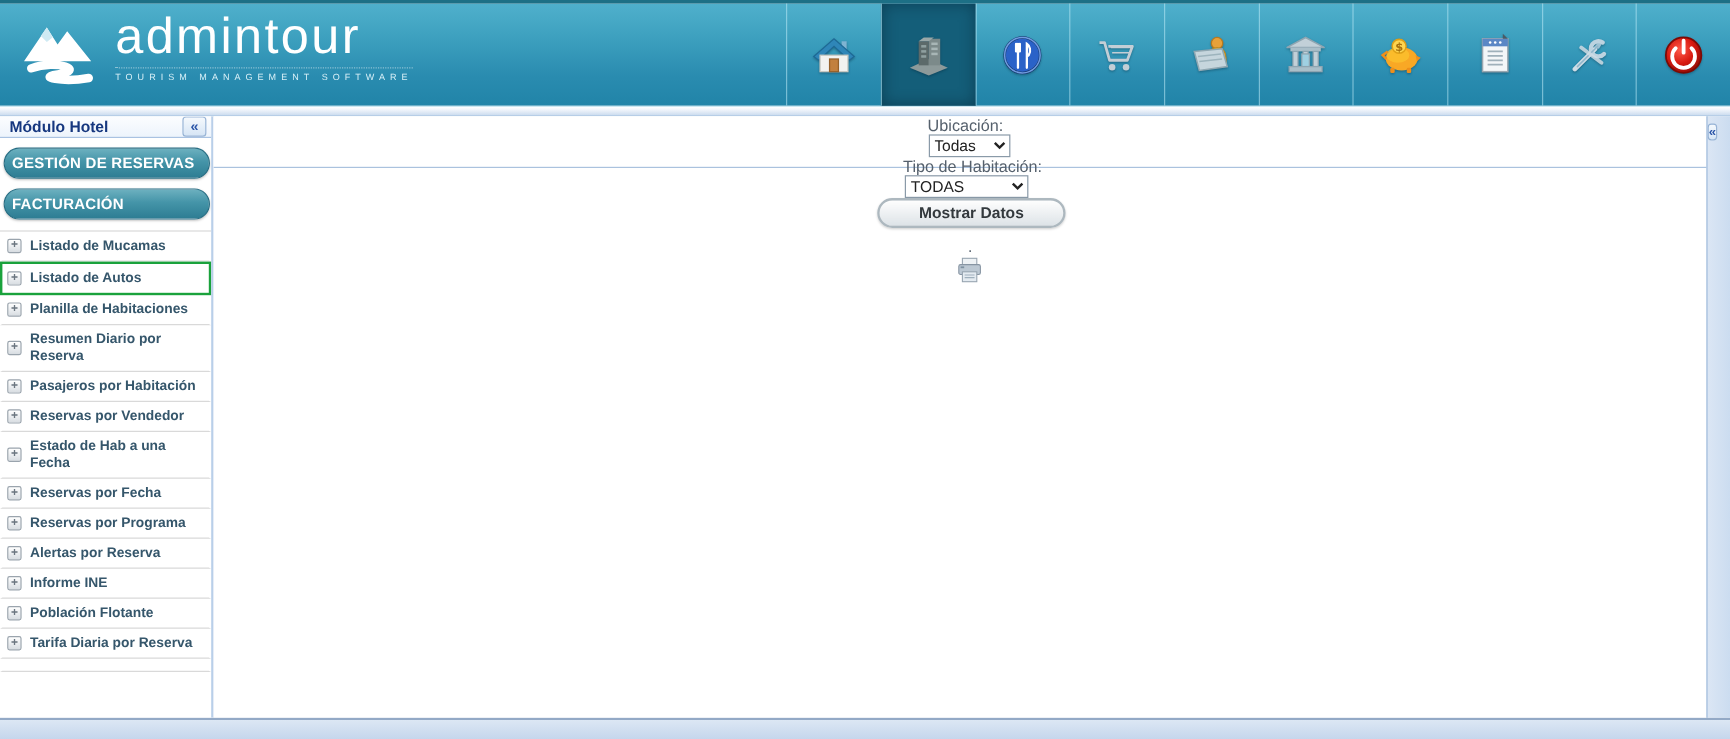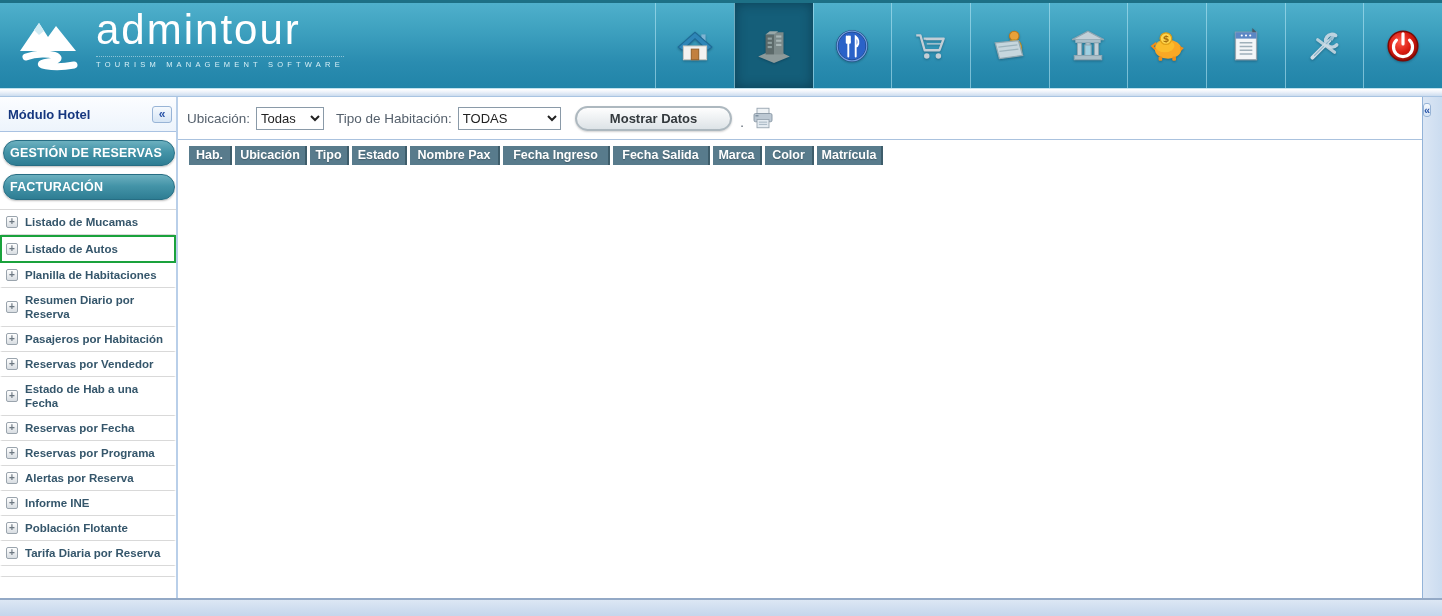--- a/index.html
+++ b/index.html
@@ -31,21 +31,21 @@
     background:linear-gradient(180deg,#ffffff 0%,#eef3fa 40%,#ccdcef 100%);
     border-top:1px solid #bfe2ee; border-bottom:1px solid #a9c4e2;
   }
 
   
   .content-row{ display:flex; height:501px; }
 
   
   .sidebar{ width:178px; background:#fff; border-right:2px solid #b9cfe9; overflow:hidden; }
   .sidebar-title-row{
-    height:35px; display:flex; align-items:center; justify-content:space-between;
+    height:18px; display:flex; align-items:center; justify-content:space-between;
     padding:0 4px 0 8px; background:linear-gradient(180deg,#fcfdff,#edf4fc);
     border-bottom:1px solid #a9c2e2;
   }
   .sidebar-title{ color:#16377f; font-weight:bold; font-size:13px; }
   .collapse-btn{
     width:20px; height:17px; text-align:center; line-height:15px;
     background:linear-gradient(180deg,#f5f9fd,#d6e5f5); border:1px solid #98b4d6;
     border-radius:3px; color:#2b55a8; font-weight:bold; font-size:12px; cursor:pointer;
   }
   .pill-btn{
@@ -65,21 +65,21 @@
     flex:0 0 12px; width:12px; height:12px; border:1px solid #9aa4ad; border-radius:2px;
     background:linear-gradient(180deg,#ffffff,#d8dde2); color:#6b7680;
     font-size:10px; line-height:10px; text-align:center; font-weight:bold;
   }
   .menu-label{ color:#35566b; font-weight:bold; font-size:11.5px; line-height:14px; }
 
   
   .main{ flex:1; background:#fff; display:flex; flex-direction:column; }
   .filter-bar{
     height:43px; display:flex; align-items:center; padding-left:9px;
-    border-bottom:1px solid #aac2de; background:#fff;
+    border-bottom:1px solid #aac2de; background:#fff;flex-direction:column;
   }
   .filter-label{ color:#55606c; font-size:13.5px; }
   .filter-select{
     margin-left:6px; height:23px; font-size:13px; color:#222;
     border:1px solid #8a9aa8; background:#fff; font-family:"Liberation Sans",sans-serif;
   }
   .sel-ubicacion{ width:68px; }
   .sel-tipo{ width:103px; margin-right:4px; }
   .lbl-tipo{ margin-left:12px; }
   .mostrar-btn{
@@ -334,32 +334,20 @@
             <rect x="9" y="3" width="16" height="8" fill="#eef2f5" stroke="#97a4b0" stroke-width="1.2"></rect>
             <rect x="5" y="10" width="24" height="11" rx="2" fill="#bcc8d3" stroke="#8795a3" stroke-width="1.2"></rect>
             <rect x="7" y="12" width="4" height="2" fill="#7e90a0"></rect>
             <rect x="9" y="18" width="16" height="11" fill="#e4ebf1" stroke="#97a4b0" stroke-width="1.2"></rect>
             <path d="M11.5 21.5 h11 M11.5 24.5 h11" stroke="#9fb0bd" stroke-width="1.2"></path>
           </svg>
         </span>
       </div>
 
 
-      <div class="table-header-row">
-        <div class="th-cell c0">Hab.</div>
-        <div class="th-cell c1">Ubicación</div>
-        <div class="th-cell c2">Tipo</div>
-        <div class="th-cell c3">Estado</div>
-        <div class="th-cell c4">Nombre Pax</div>
-        <div class="th-cell c5">Fecha Ingreso</div>
-        <div class="th-cell c6">Fecha Salida</div>
-        <div class="th-cell c7">Marca</div>
-        <div class="th-cell c8">Color</div>
-        <div class="th-cell c9">Matrícula</div>
-      </div>
     </div>
 
     <div class="right-strip">
       <span class="collapse-btn">«</span>
     </div>
   </div>
 
   <div class="bottom-strip"></div>
 </div>
 

